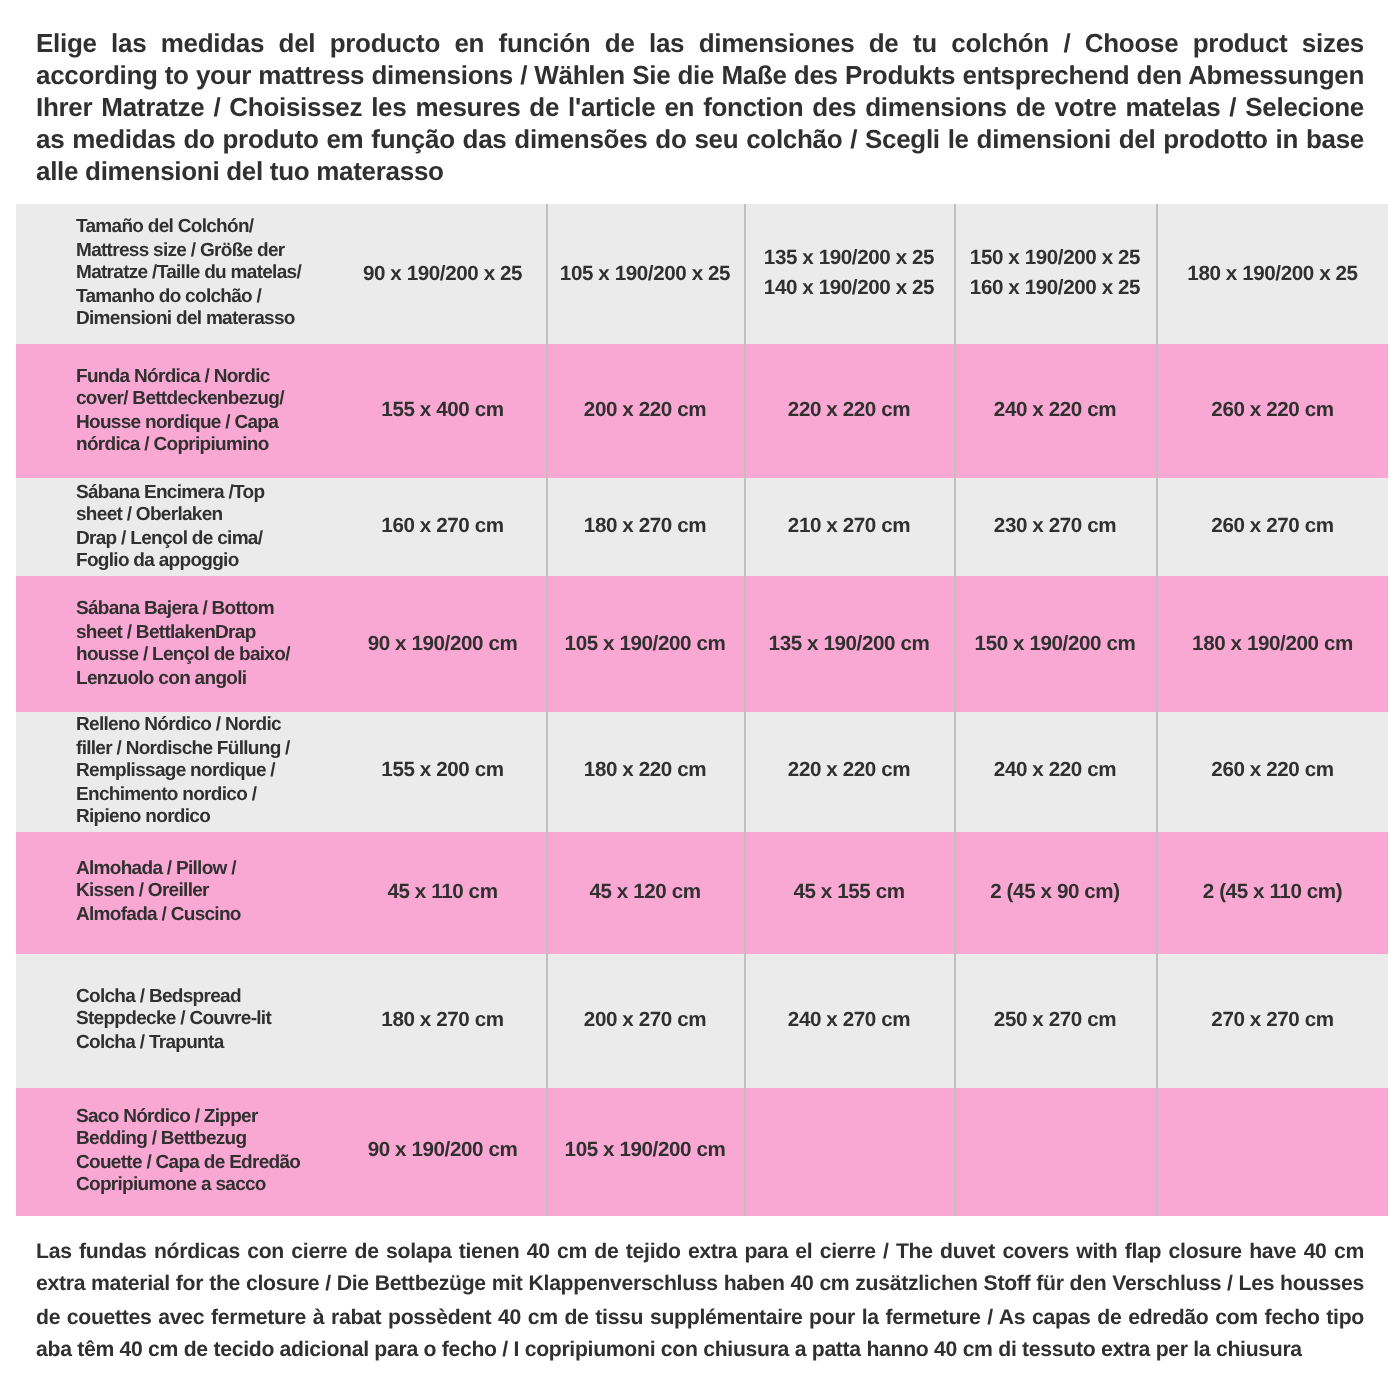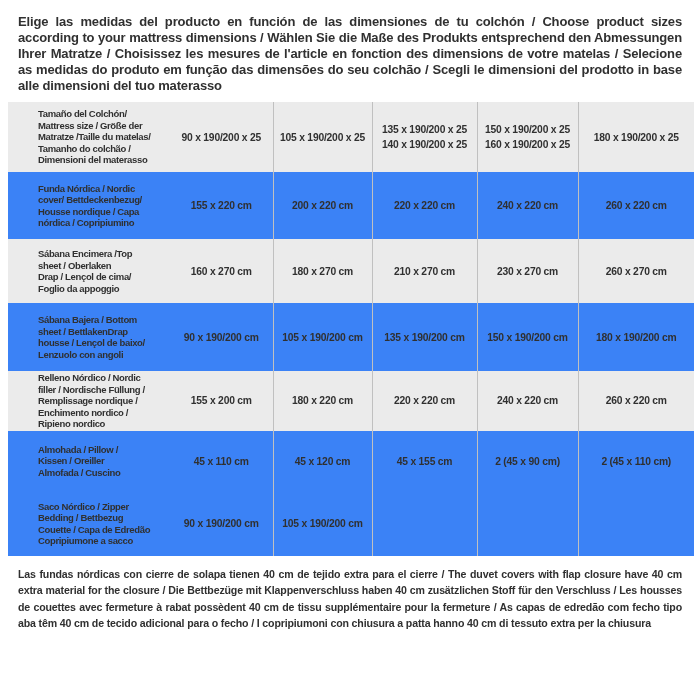--- a/index.html
+++ b/index.html
@@ -26,21 +26,21 @@
     margin-left: 8px;
     width: 686px;
   }
   col.c-label { width: 162px; }
   col.c-v0 { width: 103px; }
   col.c-v1 { width: 99px; }
   col.c-v2 { width: 105px; }
   col.c-v3 { width: 101px; }
   col.c-v4 { width: 116px; }
   tr.shaded { background: #ebebeb; }
-  tr.plain  { background: #3b82f6; }
+  tr.plain  { background: #f9a8d4; }
   td {
     vertical-align: middle;
     overflow: hidden;
   }
   td.label {
     padding-left: 30px;
     font-size: 9.5px;
     line-height: 11.5px;
     letter-spacing: -0.35px;
     white-space: pre-line;
@@ -88,27 +88,27 @@
 140 x 190/200 x 25</td>
       <td class="val sep">150 x 190/200 x 25
 160 x 190/200 x 25</td>
       <td class="val sep">180 x 190/200 x 25</td>
     </tr>
     <tr class="plain" style="height:67px">
       <td class="label">Funda Nórdica /  Nordic
 cover/ Bettdeckenbezug/
 Housse nordique  / Capa
 nórdica / Copripiumino</td>
-      <td class="val">155 x 220 cm</td>
+      <td class="val">155 x 400 cm</td>
       <td class="val sep">200 x 220 cm</td>
       <td class="val sep">220 x 220 cm</td>
       <td class="val sep">240 x 220 cm</td>
       <td class="val sep">260 x 220 cm</td>
     </tr>
-    <tr class="shaded" style="height:64px">
+    <tr class="shaded" style="height:49px">
       <td class="label">Sábana Encimera /Top
 sheet / Oberlaken
 Drap / Lençol de cima/
 Foglio da appoggio</td>
       <td class="val">160 x 270 cm</td>
       <td class="val sep">180 x 270 cm</td>
       <td class="val sep">210 x 270 cm</td>
       <td class="val sep">230 x 270 cm</td>
       <td class="val sep">260 x 270 cm</td>
     </tr>
@@ -138,20 +138,30 @@
     <tr class="plain" style="height:61px">
       <td class="label">Almohada  / Pillow /
 Kissen / Oreiller
 Almofada / Cuscino</td>
       <td class="val">45 x 110 cm</td>
       <td class="val sep">45 x 120 cm</td>
       <td class="val sep">45 x 155 cm</td>
       <td class="val sep">2 (45 x 90 cm)</td>
       <td class="val sep">2 (45 x 110 cm)</td>
     </tr>
+    <tr class="shaded" style="height:67px">
+      <td class="label">Colcha / Bedspread
+Steppdecke / Couvre-lit
+Colcha / Trapunta</td>
+      <td class="val">180 x 270 cm</td>
+      <td class="val sep">200 x 270 cm</td>
+      <td class="val sep">240 x 270 cm</td>
+      <td class="val sep">250 x 270 cm</td>
+      <td class="val sep">270 x 270 cm</td>
+    </tr>
     <tr class="plain" style="height:64px">
       <td class="label">Saco Nórdico / Zipper
 Bedding / Bettbezug
 Couette  / Capa de Edredão
 Copripiumone a sacco</td>
       <td class="val">90 x 190/200 cm</td>
       <td class="val sep">105 x 190/200 cm</td>
       <td class="val sep"></td>
       <td class="val sep"></td>
       <td class="val sep"></td>

